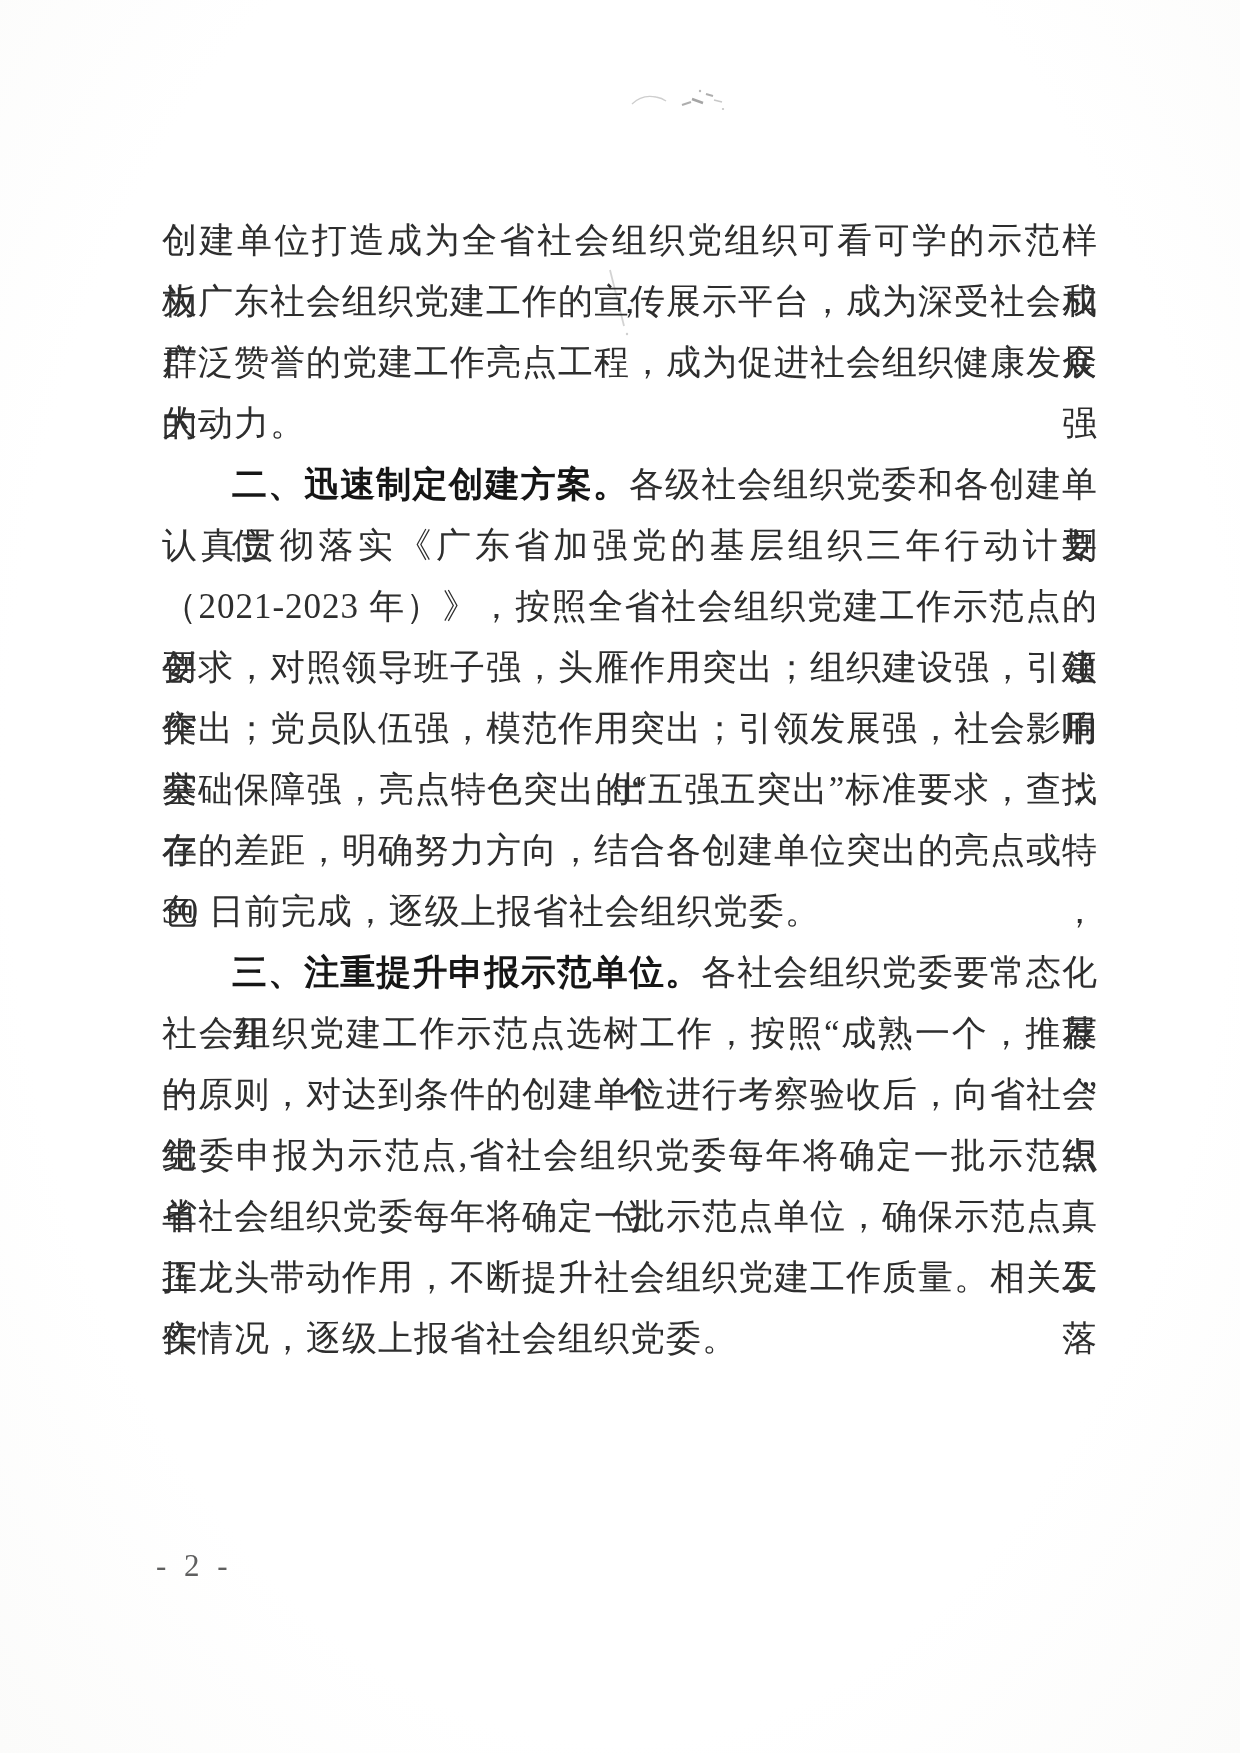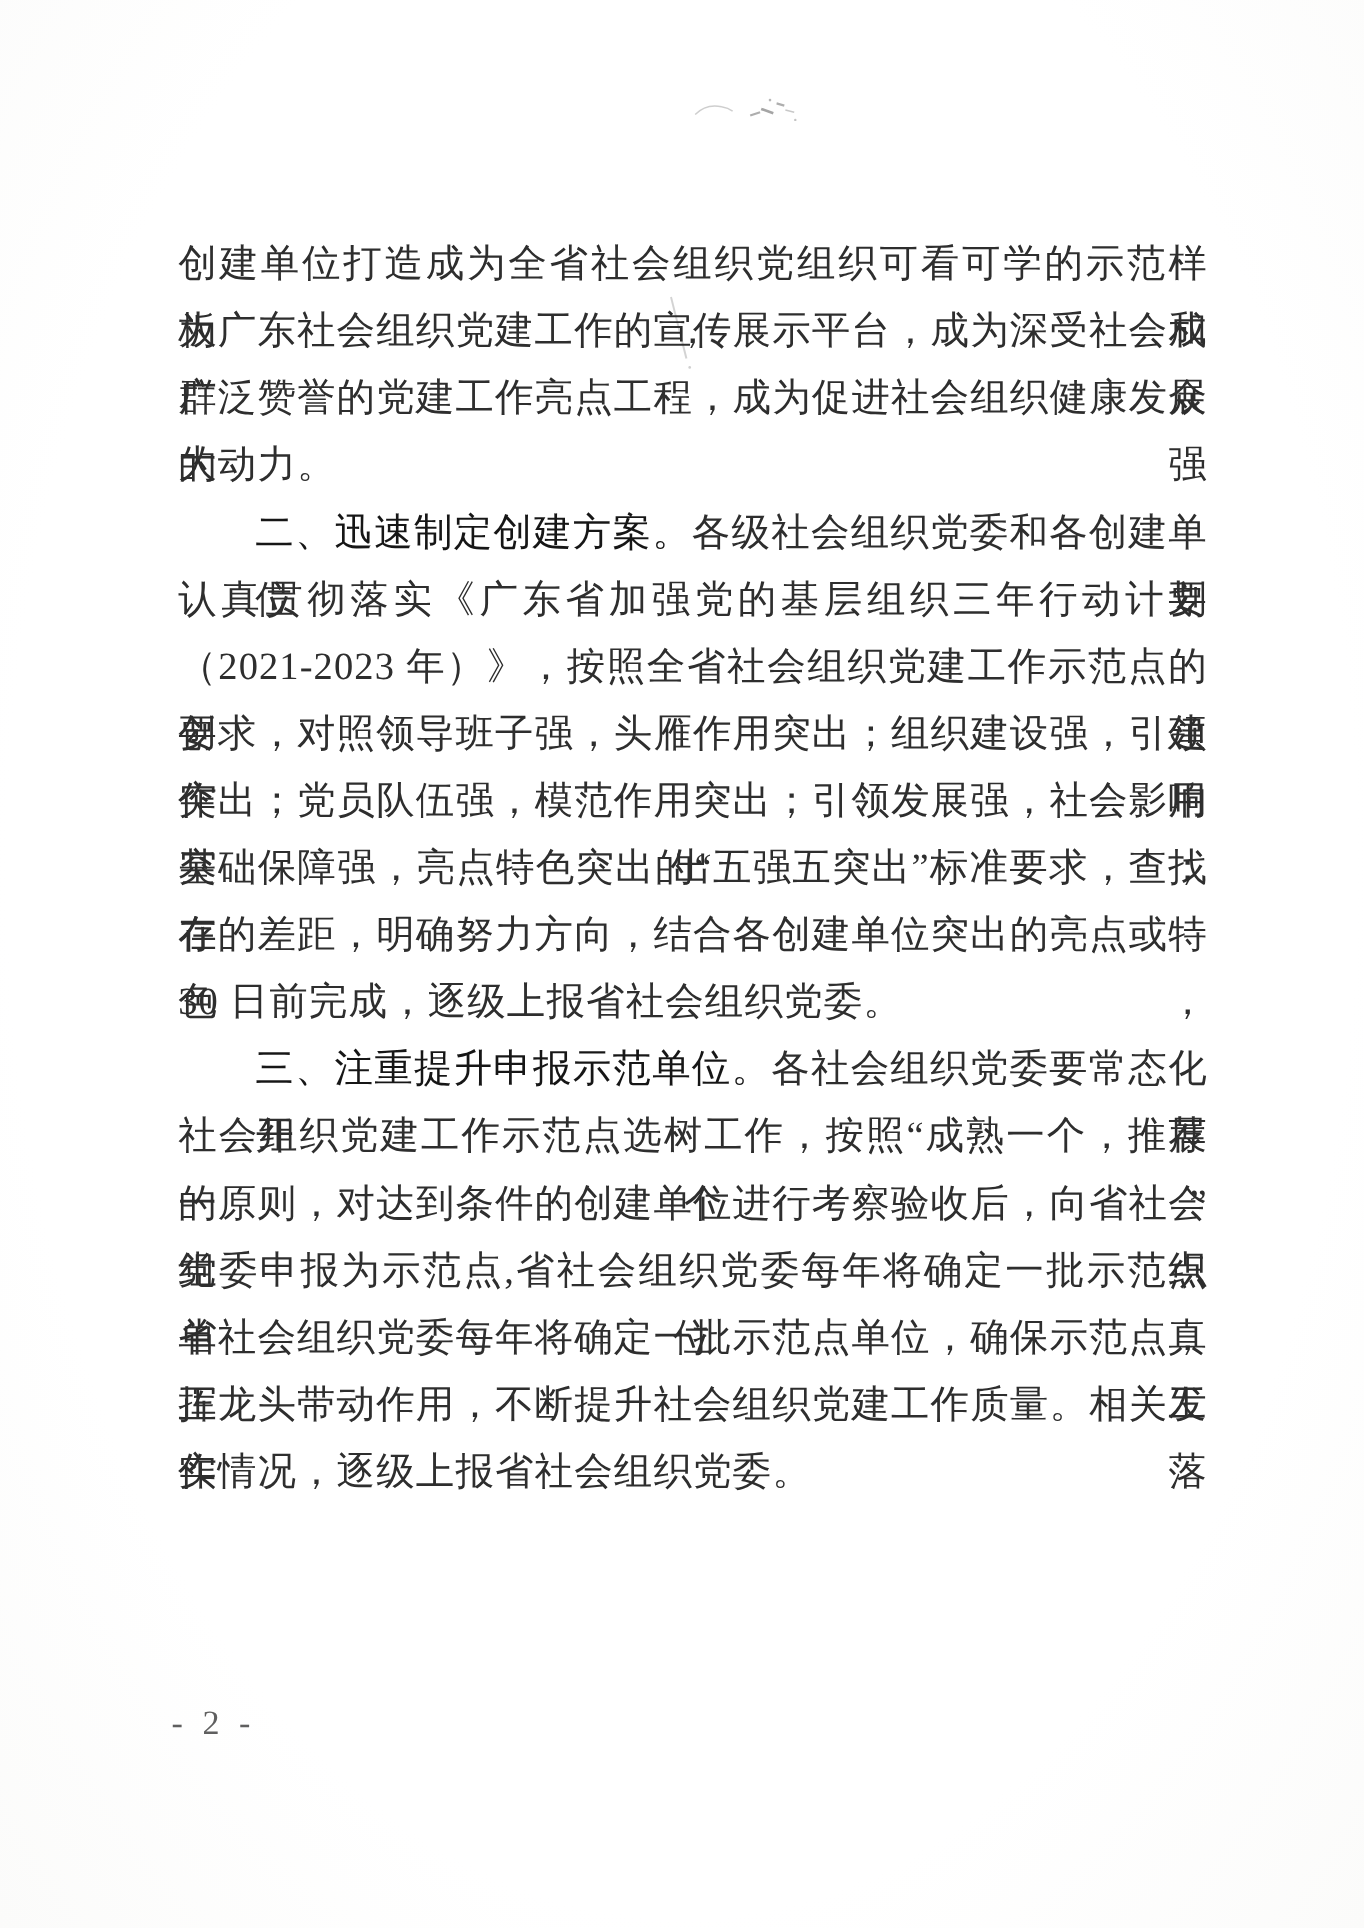--- a/index.html
+++ b/index.html
@@ -27,21 +27,21 @@
     letter-spacing: 1px;
   }
   .j {
     text-align: justify;
     text-align-last: justify;
     text-justify: inter-character;
   }
   .indent { padding-left: 70px; }
   .b {
     font-family: "Liberation Sans", "DejaVu Sans", sans-serif;
-    font-weight: 400;
+    font-weight: 700;
     color: #161616;
   }
   .page-number {
     position: absolute;
     left: 156px; top: 1548px;
     font-size: 31px;
     letter-spacing: 5px;
     color: #5f5f5f;
   }
   .smudge { position: absolute; left: 626px; top: 82px; }

